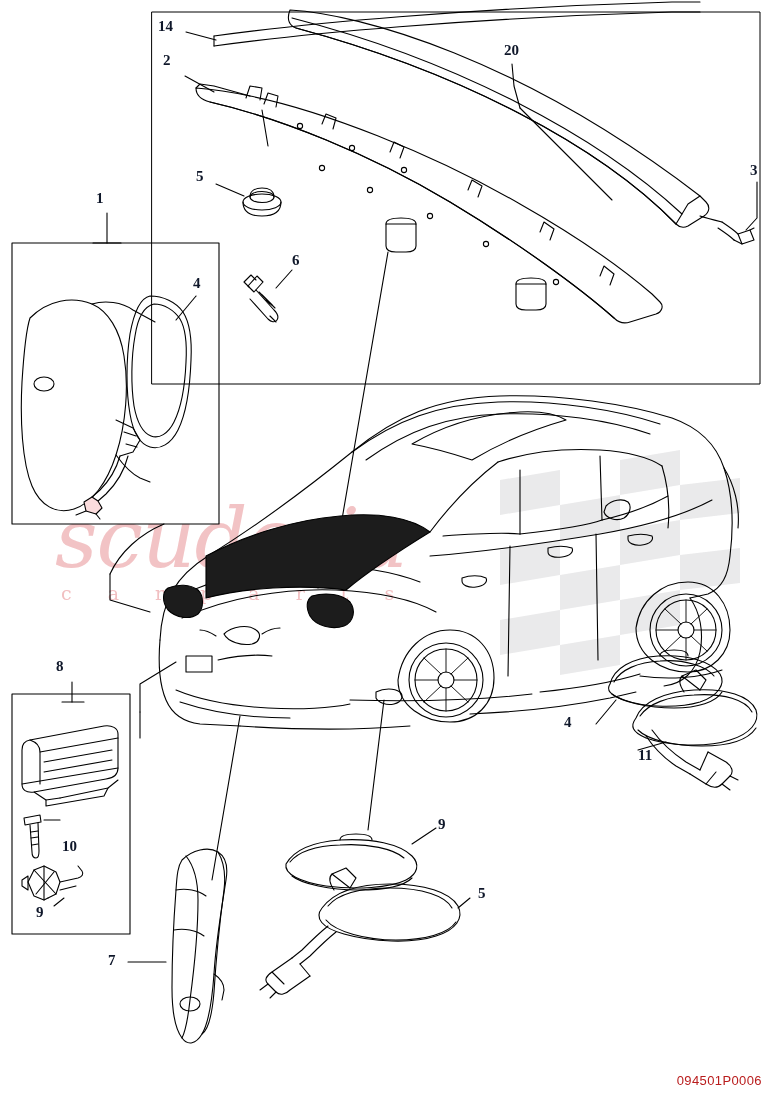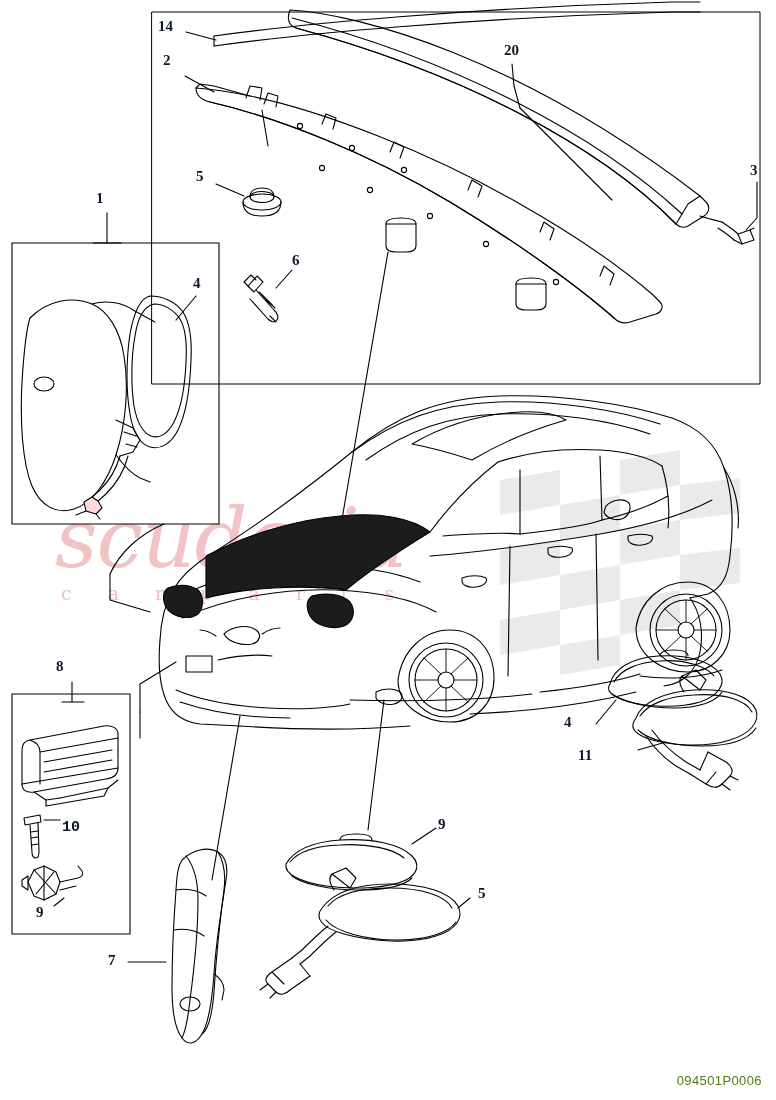--- a/index.html
+++ b/index.html
@@ -34,21 +34,21 @@
     line-height: 1;
     white-space: nowrap;
   }
   #partcode {
     position: absolute;
     right: 14px;
     bottom: 12px;
     font-family: "Liberation Sans", sans-serif;
     font-size: 13px;
     letter-spacing: 0.4px;
-    color: #4d7c0f;
+    color: #b91c1c;
   }
   
   #watermark {
     position: absolute;
     left: 55px;
     top: 490px;
     width: 660px;
     height: 140px;
     pointer-events: none;
   }
@@ -453,22 +453,22 @@
 
   <div class="callout" style="left:96px;  top:191px;">1</div>
   <div class="callout" style="left:163px; top:53px;">2</div>
   <div class="callout" style="left:750px; top:163px;">3</div>
   <div class="callout" style="left:193px; top:276px;">4</div>
   <div class="callout" style="left:196px; top:169px;">5</div>
   <div class="callout" style="left:292px; top:253px;">6</div>
   <div class="callout" style="left:108px; top:953px;">7</div>
   <div class="callout" style="left:56px;  top:659px;">8</div>
   <div class="callout" style="left:36px;  top:905px;">9</div>
-  <div class="callout" style="left:62px;  top:820px;font-family:Liberation Mono, monospace;">10</div>
-  <div class="callout" style="left:578px; top:748px;">11</div>
+  <div class="callout" style="left:62px;  top:839px;">10</div>
+  <div class="callout" style="left:638px; top:748px;">11</div>
   <div class="callout" style="left:478px; top:886px;">5</div>
   <div class="callout" style="left:158px; top:19px;">14</div>
   <div class="callout" style="left:564px; top:715px;">4</div>
   <div class="callout" style="left:438px; top:817px;">9</div>
   <div class="callout" style="left:504px; top:43px;">20</div>
 
   <div id="partcode">094501P0006</div>
 
 </div>
 

